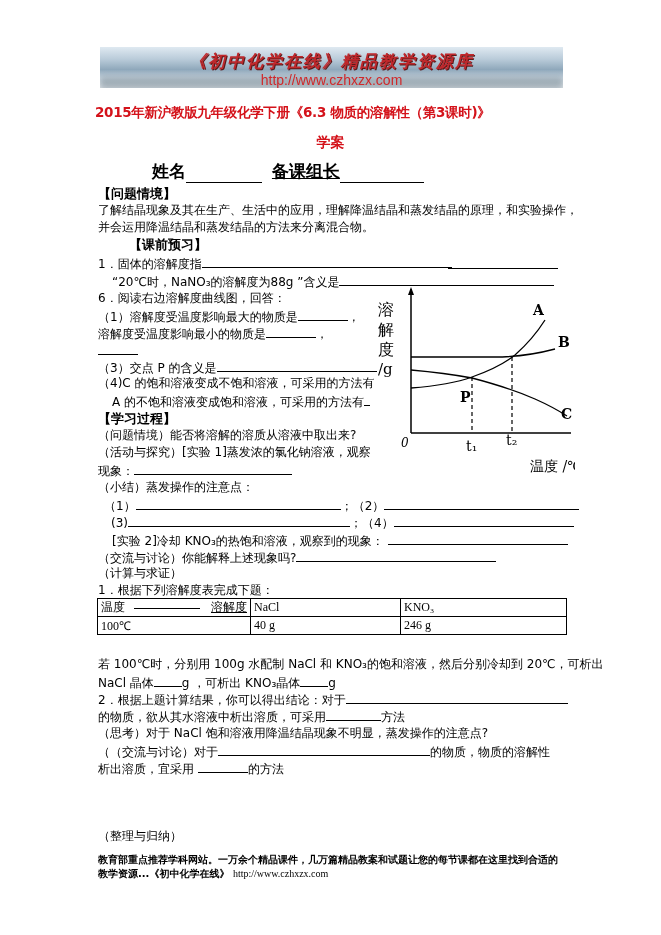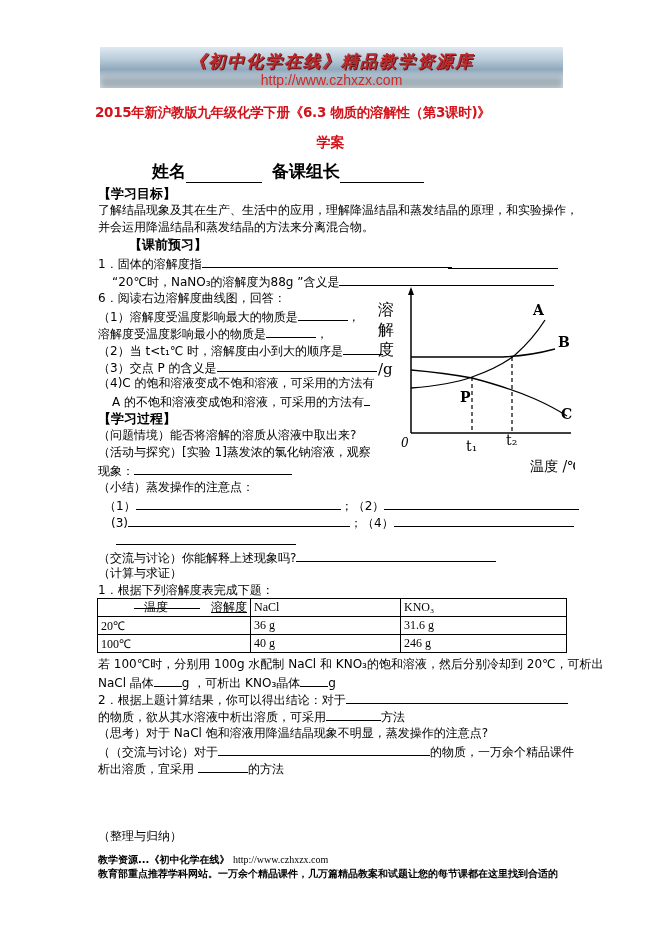--- a/index.html
+++ b/index.html
@@ -36,44 +36,44 @@
   <div class="wave" style="top:38px; opacity:0.6;"></div>
   <div class="t1">《初中化学在线》精品教学资源库</div>
   <div class="t2">http://www.czhxzx.com</div>
 </div>
 
 <div class="abs title">2015年新沪教版九年级化学下册《6.3 物质的溶解性（第3课时)》</div>
 <div class="abs subtitle">学案</div>
 
 <div class="abs nameline">
   <span>姓名</span><span class="blank" style="width:76px;"></span>
-  <span style="margin-left:4px;">备课组长</span><span class="blank" style="width:84px;"></span>
+  <span style="margin-left:4px;text-decoration:underline;">备课组长</span><span class="blank" style="width:84px;"></span>
 </div>
 
-<div class="abs sec" style="left:98px; top:185px;">【学习目标】</div>
+<div class="abs sec" style="left:98px; top:185px;">【问题情境】</div>
 <div class="abs line" style="left:98px; top:203px;text-align:right;">了解结晶现象及其在生产、生活中的应用，理解降温结晶和蒸发结晶的原理，和实验操作，</div>
 <div class="abs line" style="left:98px; top:220px;">并会运用降温结晶和蒸发结晶的方法来分离混合物。</div>
 
 <div class="abs sec" style="left:98px; top:236px;margin-left:31px;">【课前预习】</div>
 <div class="abs line" style="left:98px; top:255px;">
   <span>1．固体的溶解度指</span><span class="u" style="width:250px;"></span>
 </div>
 <div class="abs" style="left:448px; top:268px; width:110px; border-bottom:1px solid #000;"></div>
 <div class="abs line" style="left:112px; top:273px;">
   <span>“20℃时，NaNO₃的溶解度为88g ”含义是</span><span class="u" style="width:215px;"></span>
 </div>
 <div class="abs line" style="left:98px; top:291px;">6．阅读右边溶解度曲线图，回答：</div>
 <div class="abs line" style="left:98px; top:308px;">
   <span>（1）溶解度受温度影响最大的物质是</span><span class="u" style="width:50px;"></span>，
 </div>
 <div class="abs line" style="left:98px; top:325px;">
   <span>溶解度受温度影响最小的物质是</span><span class="u" style="width:50px;"></span>，
 </div>
 <div class="abs line" style="left:98px; top:342px;">
-  <span>（2）当 t&lt;t₁℃ 时，溶解度由小到大的顺序是</span><span class="u" style="width:40px;"></span>
+  <span class="u" style="width:40px;"></span>
 </div>
 <div class="abs line" style="left:98px; top:359px;">
   <span>（3）交点 P 的含义是</span><span class="u" style="width:160px;"></span>
 </div>
 <div class="abs line" style="left:98px; top:376px;">（4)C 的饱和溶液变成不饱和溶液，可采用的方法有</div>
 <div class="abs line" style="left:112px; top:393px;">
   <span>A 的不饱和溶液变成饱和溶液，可采用的方法有</span><span class="u" style="width:6px;"></span>
 </div>
 
 <svg class="abs" style="left:375px; top:285px;" width="200" height="195" viewBox="0 0 200 195">
@@ -106,43 +106,38 @@
   <span>现象：</span><span class="u" style="width:158px;"></span>
 </div>
 <div class="abs line" style="left:98px; top:480px;">（小结）蒸发操作的注意点：</div>
 <div class="abs line" style="left:104px; top:497px;">
   <span>（1）</span><span class="u" style="width:205px;"></span><span>；（2）</span><span class="u" style="width:195px;"></span>
 </div>
 <div class="abs line" style="left:111px; top:514px;">
   <span>(3)</span><span class="u" style="width:222px;"></span><span>；（4）</span><span class="u" style="width:180px;"></span>
 </div>
 <div class="abs line" style="left:112px; top:532px;">
-  <span class="u" style="width:180px; margin-left:4px;"></span>
+  <span>[实验 2]冷却 KNO₃的热饱和溶液，观察到的现象：</span><span class="u" style="width:180px; margin-left:4px;"></span>
 </div>
 <div class="abs line" style="left:98px; top:549px;">
   <span>（交流与讨论）你能解释上述现象吗?</span><span class="u" style="width:200px;"></span>
 </div>
 <div class="abs line" style="left:98px; top:566px;">（计算与求证）</div>
 <div class="abs line" style="left:98px; top:583px;">1．根据下列溶解度表完成下题：</div>
 
 <table class="sol">
   <tbody>
       <tr>
-    <td style="width:146px; position:relative;text-align:center;">
+    <td style="width:146px; position:relative;">
       <span>温度</span>
       <span style="position:absolute; left:36px; top:9px; width:66px; border-top:1px solid #000;"></span>
       <span style="float:right; text-decoration:underline;">溶解度</span>
     </td>
     <td style="width:143px;">NaCl</td>
     <td>KNO₃</td>
-  </tr>
-  <tr>
-    <td>20℃</td>
-    <td>36 g</td>
-    <td>31.6 g</td>
   </tr>
   <tr>
     <td>100℃</td>
     <td>40 g</td>
     <td>246 g</td>
   </tr>
 </tbody>
   </table>
 
 <div class="abs line" style="left:98px; top:657px;">若 100℃时，分别用 100g 水配制 NaCl 和 KNO₃的饱和溶液，然后分别冷却到 20℃，可析出</div>
@@ -150,24 +145,24 @@
   <span>NaCl 晶体</span><span class="u" style="width:28px;"></span><span>g  ，可析出 KNO₃晶体</span><span class="u" style="width:28px;"></span><span>g</span>
 </div>
 <div class="abs line" style="left:98px; top:691px;">
   <span>2．根据上题计算结果，你可以得出结论：对于</span><span class="u" style="width:222px;"></span>
 </div>
 <div class="abs line" style="left:98px; top:708px;">
   <span>的物质，欲从其水溶液中析出溶质，可采用</span><span class="u" style="width:55px;"></span><span>方法</span>
 </div>
 <div class="abs line" style="left:98px; top:726px;">（思考）对于 NaCl 饱和溶液用降温结晶现象不明显，蒸发操作的注意点?</div>
 <div class="abs line" style="left:98px; top:743px;">
-  <span>（（交流与讨论）对于</span><span class="u" style="width:212px;"></span><span>的物质，一万余个精品课件</span>
+  <span>（（交流与讨论）对于</span><span class="u" style="width:212px;"></span><span>的物质，物质的溶解性</span>
 </div>
 <div class="abs line" style="left:98px; top:760px;">
   <span>析出溶质，宜采用</span><span class="u" style="width:50px; margin-left:4px;"></span><span>的方法</span>
 </div>
 
 <div class="abs line" style="left:98px; top:829px;">（整理与归纳）</div>
 
 <div class="abs footer" style="left:98px; top:853px;">
+  <div>教育部重点推荐学科网站。一万余个精品课件，几万篇精品教案和试题让您的每节课都在这里找到合适的</div>
   <div><span>教学资源...《初中化学在线》</span> <span class="url">http://www.czhxzx.com</span></div>
-  <div>教育部重点推荐学科网站。一万余个精品课件，几万篇精品教案和试题让您的每节课都在这里找到合适的</div>
 </div>
 
 </body></html>

